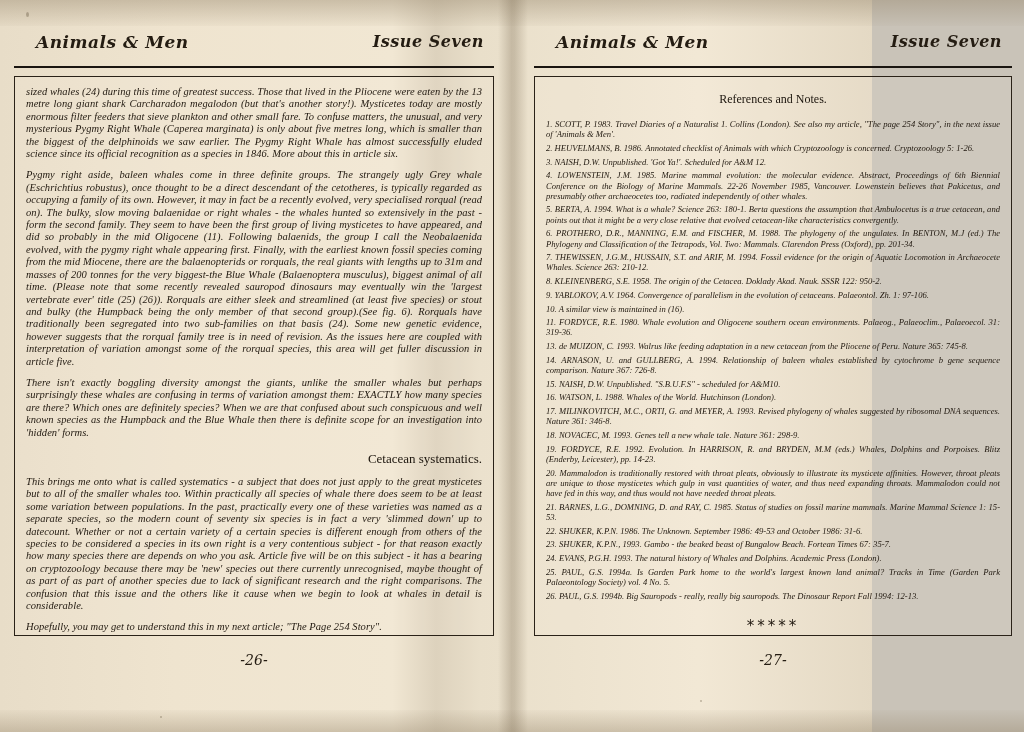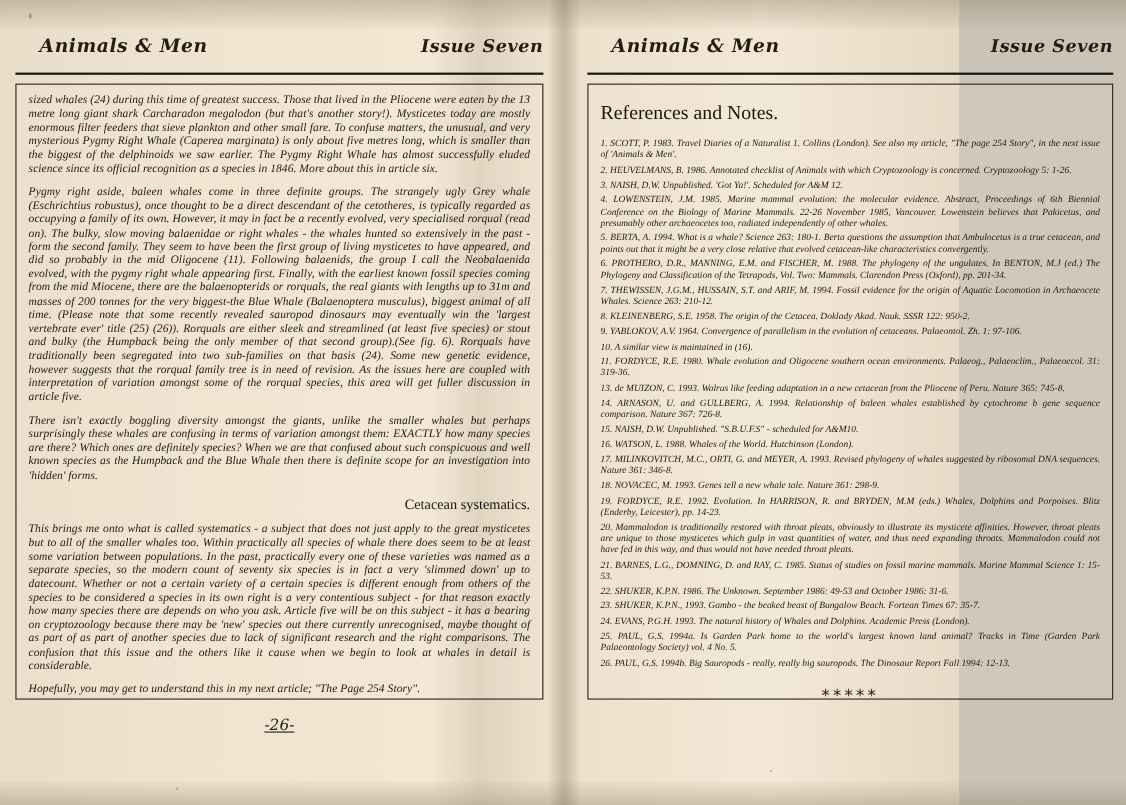--- a/index.html
+++ b/index.html
@@ -61,21 +61,21 @@
     top: 6px;
     font-family: "DejaVu Serif", serif;
     font-style: italic;
     font-weight: bold;
     font-size: 17px;
     letter-spacing: 0.5px;
     color: #241c12;
   }
   .masthead .issue {
     position: absolute;
-    right: 0;
+    right: 10px;
     top: 6px;
     font-family: "DejaVu Serif", serif;
     font-style: italic;
     font-weight: bold;
     font-size: 16px;
     letter-spacing: 0.5px;
     color: #241c12;
   }
 
   .textframe {
@@ -102,22 +102,23 @@
   h2.section {
     margin: 12px 0 9px 0;
     font-family: "Liberation Serif", serif;
     font-size: 13px;
     font-weight: normal;
     color: #1c150d;
     text-align: right;
   }
 
   .refs-title {
-    font-family: "Liberation Serif", serif;
-    font-size: 18px;
+    text-align: center;
+    font-family: "Liberation Serif", serif;
+    font-size: 12px;
     margin: 6px 0 12px 0;
     color: #1c150d;
   }
   ol.refs {
     margin: 0;
     padding: 0;
     list-style: none;
     font-style: italic;
   }
   ol.refs li {
@@ -138,21 +139,20 @@
     font-family: "DejaVu Sans", sans-serif;
   }
 
   .folio {
     text-align: center;
     font-family: "DejaVu Serif", serif;
     font-style: italic;
     font-size: 14px;
     color: #241c12;
     margin-top: 16px;
-    text-decoration: underline;
   }
   .speck {
     position: absolute;
     background: rgba(90,74,52,0.35);
     border-radius: 50%;
     pointer-events: none;
   }
 </style>
 </head>
 <body>
@@ -218,15 +218,16 @@
         <li>21. BARNES, L.G., DOMNING, D. and RAY, C. 1985. Status of studies on fossil marine mammals. Marine Mammal Science 1: 15-53.</li>
         <li>22. SHUKER, K.P.N. 1986. The Unknown. September 1986: 49-53 and October 1986: 31-6.</li>
         <li>23. SHUKER, K.P.N., 1993. Gambo - the beaked beast of Bungalow Beach. Fortean Times 67: 35-7.</li>
         <li>24. EVANS, P.G.H. 1993. The natural history of Whales and Dolphins. Academic Press (London).</li>
         <li>25. PAUL, G.S. 1994a. Is Garden Park home to the world's largest known land animal? Tracks in Time (Garden Park Palaeontology Society) vol. 4 No. 5.</li>
         <li>26. PAUL, G.S. 1994b. Big Sauropods - really, really big sauropods. The Dinosaur Report Fall 1994: 12-13.</li>
       </ol>
       <div class="stars">*****</div>
     </div>
 
+    <div class="folio">-27-</div>
   </div>
 
 </div>
 
 </body></html>

